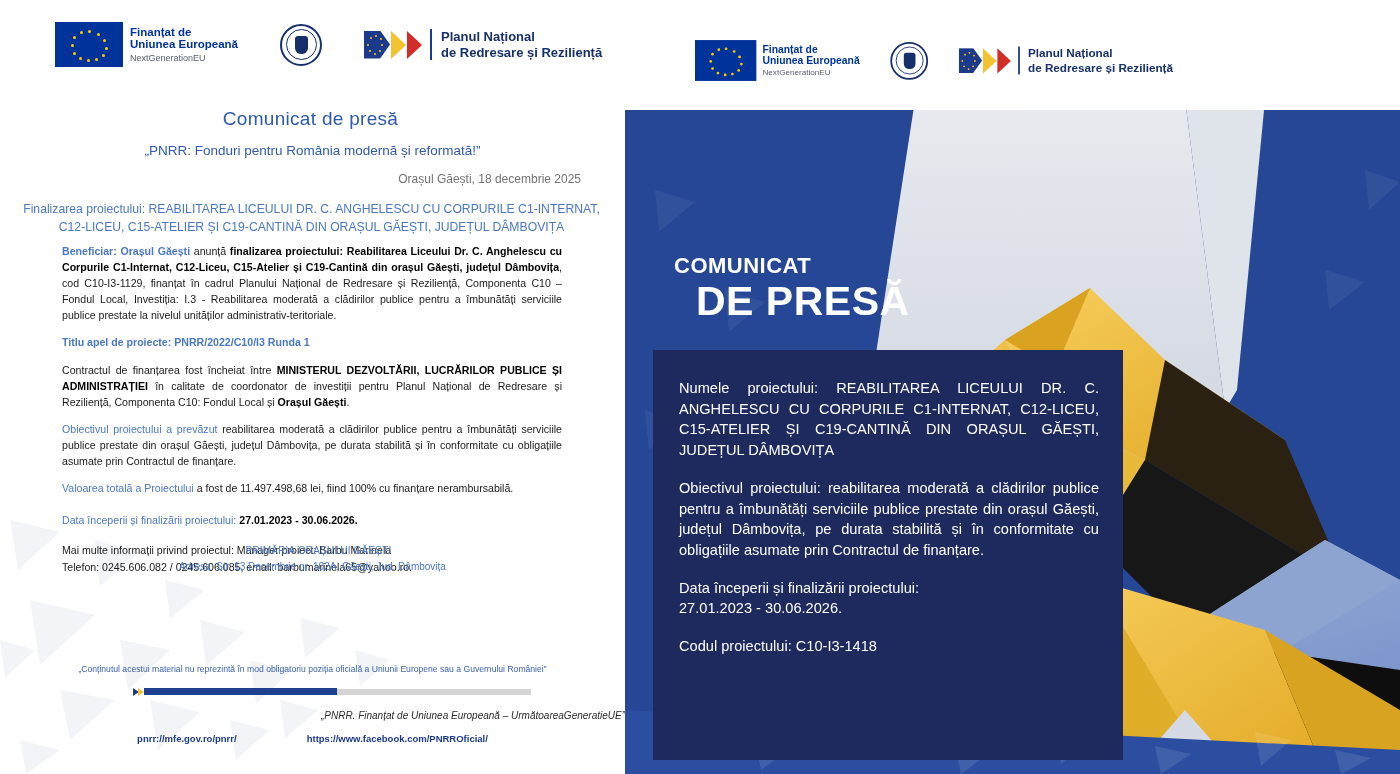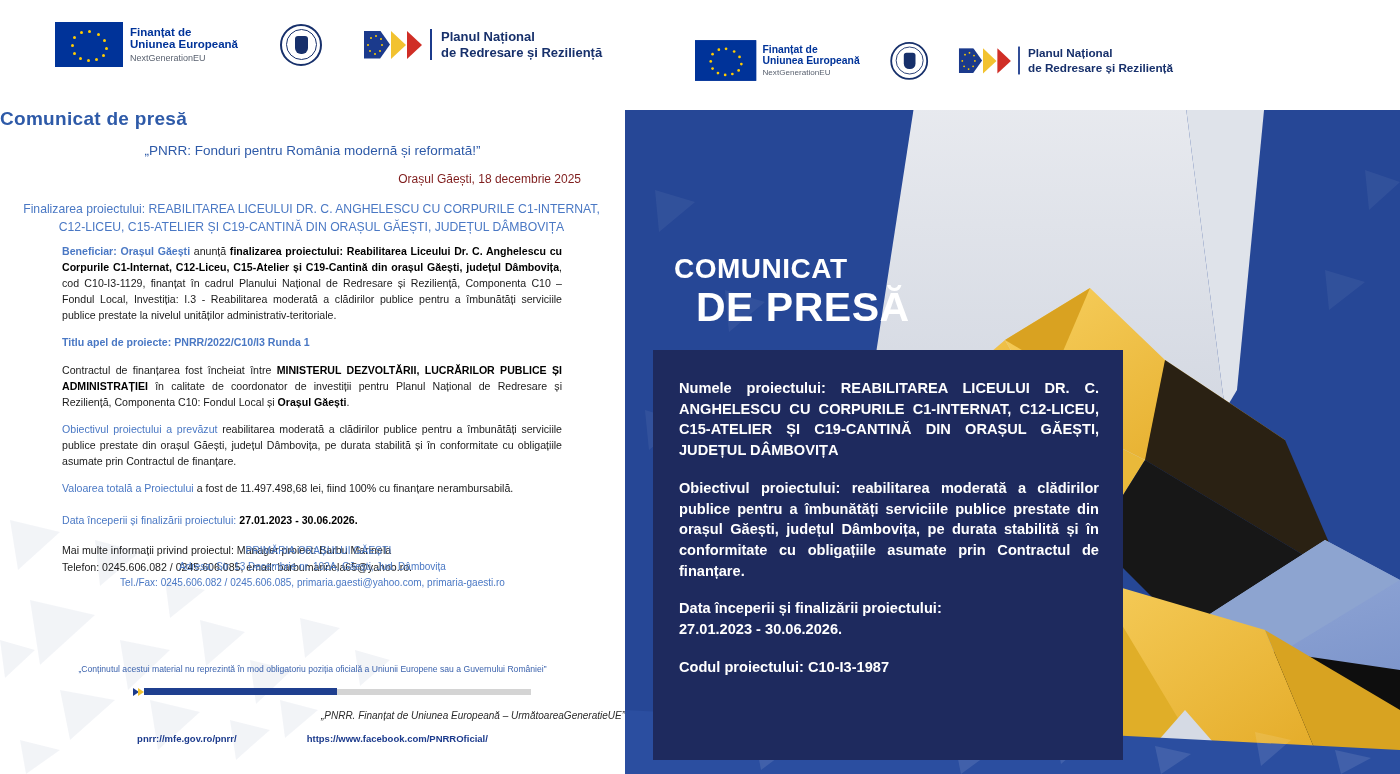--- a/index.html
+++ b/index.html
@@ -52,30 +52,30 @@
   .arw.r { border-left:15px solid #d02e26; }
   .arw-eu {
     width:26px; height:28px; background:#1b3a8c; position:relative; flex:none;
     clip-path:polygon(0 0, 62% 0, 100% 50%, 62% 100%, 0 100%);
   }
   .arw-eu .star { position:absolute; width:2.4px; height:2.4px; background:#FFCC00; border-radius:50%; }
   .pnrr-text { margin-left:8px; padding-left:9px; border-left:2.5px solid #1b3a8c; line-height:1.18; }
   .pnrr-text div { font-size:13px; font-weight:bold; color:#17306b; white-space:nowrap; }
 
   .doc-title {
-    position:absolute; left:0; right:4px; top:108px; text-align:left;
-    font-size:19px; font-weight:bold; color:#2e5aa8; letter-spacing:.3px;
+    position:absolute; left:0; right:4px; top:108px; text-align:center;
+    font-size:19px; font-weight:normal; color:#2e5aa8; letter-spacing:.3px;
   }
   .doc-sub {
     position:absolute; left:0; right:0; top:143px; text-align:center;
     font-size:13.5px; color:#2e5aa8;
   }
   .doc-place {
     position:absolute; right:44px; top:172px; text-align:right;
-    font-size:12px; color:#7f1d1d;
+    font-size:12px; color:#737373;
   }
 
   .doc-proj {
     position:absolute; left:20px; right:22px; top:200px;
     font-size:12.2px; color:#4a78c4; text-align:center; line-height:1.5;
   }
 
   .body-wrap { position:absolute; left:62px; width:500px; top:243px; }
   .para { font-size:10.6px; color:#1a1a1a; line-height:1.52; text-align:justify; margin-bottom:11px; }
   .blue { color:#4a78c4; }
@@ -119,28 +119,28 @@
     position:absolute; left:0; top:110px; width:775px; height:664px;
     background:#264796; overflow:hidden;
   }
 
   .art { position:absolute; inset:0; }
 
   .poster-head {
     position:absolute; left:49px; top:145px; color:#fff; z-index:6;
     line-height:1.0;
   }
-  .poster-head .h1 { font-size:28px; font-weight:bold; letter-spacing:.5px; }
+  .poster-head .h1 { font-size:22px; font-weight:bold; letter-spacing:.5px; }
   .poster-head .h2 { font-size:41px; font-weight:bold; letter-spacing:.5px; margin-top:4px; margin-left:22px; }
 
   .poster-box {
     position:absolute; left:28px; top:240px; width:470px; min-height:410px;
     background:#1e2a5e; z-index:5; padding:28px 24px 20px 26px;
   }
-  .pb-p { color:#fff; font-size:14.6px; line-height:1.42; margin-bottom:17px; text-align:justify;font-weight:bold; }
+  .pb-p { color:#fff; font-size:14.6px; line-height:1.42; margin-bottom:17px; text-align:justify; }
   .pb-p.last { margin-bottom:0; }
 </style>
 </head>
 <body>
 
 <div class="page">
 
   <div class="doc">
 
     <svg class="watermark" viewBox="0 0 625 774">
@@ -246,21 +246,20 @@
 
       <p class="para nojust" style="margin-bottom:0;line-height:1.62">
         <span>Mai multe informații privind proiectul:  Manager proiect: Barbu Marinela</span><br>
         <span>Telefon:  0245.606.082 / 0245.606.085,  email: barbumarinela65@yahoo.ro.</span>
       </p>
     </div>
 
     <div class="contact-block">
       <div class="cap">PRIMĂRIA ORAȘULUI GĂEȘTI</div>
       <div>Adresa: Str. 13 Decembrie nr. 102A, Găești, Jud. Dâmbovița</div>
-      <div>Tel./Fax: 0245.606.082 / 0245.606.085, primaria.gaesti@yahoo.com, primaria-gaesti.ro</div>
     </div>
 
     <div class="disclaimer">„Conținutul acestui material nu reprezintă în mod obligatoriu poziția oficială a Uniunii Europene sau a Guvernului României”</div>
 
     <div class="footbar">
       <span class="tri-b"></span>
       <span class="tri-y"></span>
       <span class="bar-b"></span>
       <span class="bar-g"></span>
     </div>
@@ -387,19 +386,19 @@
       <div class="poster-head">
         <div class="h1">COMUNICAT</div>
         <div class="h2">DE PRESĂ</div>
       </div>
 
       <div class="poster-box">
         <p class="pb-p">Numele proiectului: REABILITAREA LICEULUI DR. C. ANGHELESCU CU CORPURILE C1-INTERNAT, C12-LICEU, C15-ATELIER ȘI C19-CANTINĂ DIN ORAȘUL GĂEȘTI, JUDEȚUL DÂMBOVIȚA</p>
         <p class="pb-p">Obiectivul proiectului: reabilitarea moderată a clădirilor publice pentru a îmbunătăți serviciile publice prestate din orașul Găești, județul Dâmbovița, pe durata stabilită și în conformitate cu obligațiile asumate prin Contractul de finanțare.</p>
         <p class="pb-p" style="white-space:pre-line">Data începerii și finalizării proiectului:
 27.01.2023 - 30.06.2026.</p>
-        <p class="pb-p last">Codul proiectului: C10-I3-1987</p>
+        <p class="pb-p last">Codul proiectului: C10-I3-1418</p>
       </div>
 
     </div>
 
   </div>
 </div>
 
 </body></html>

